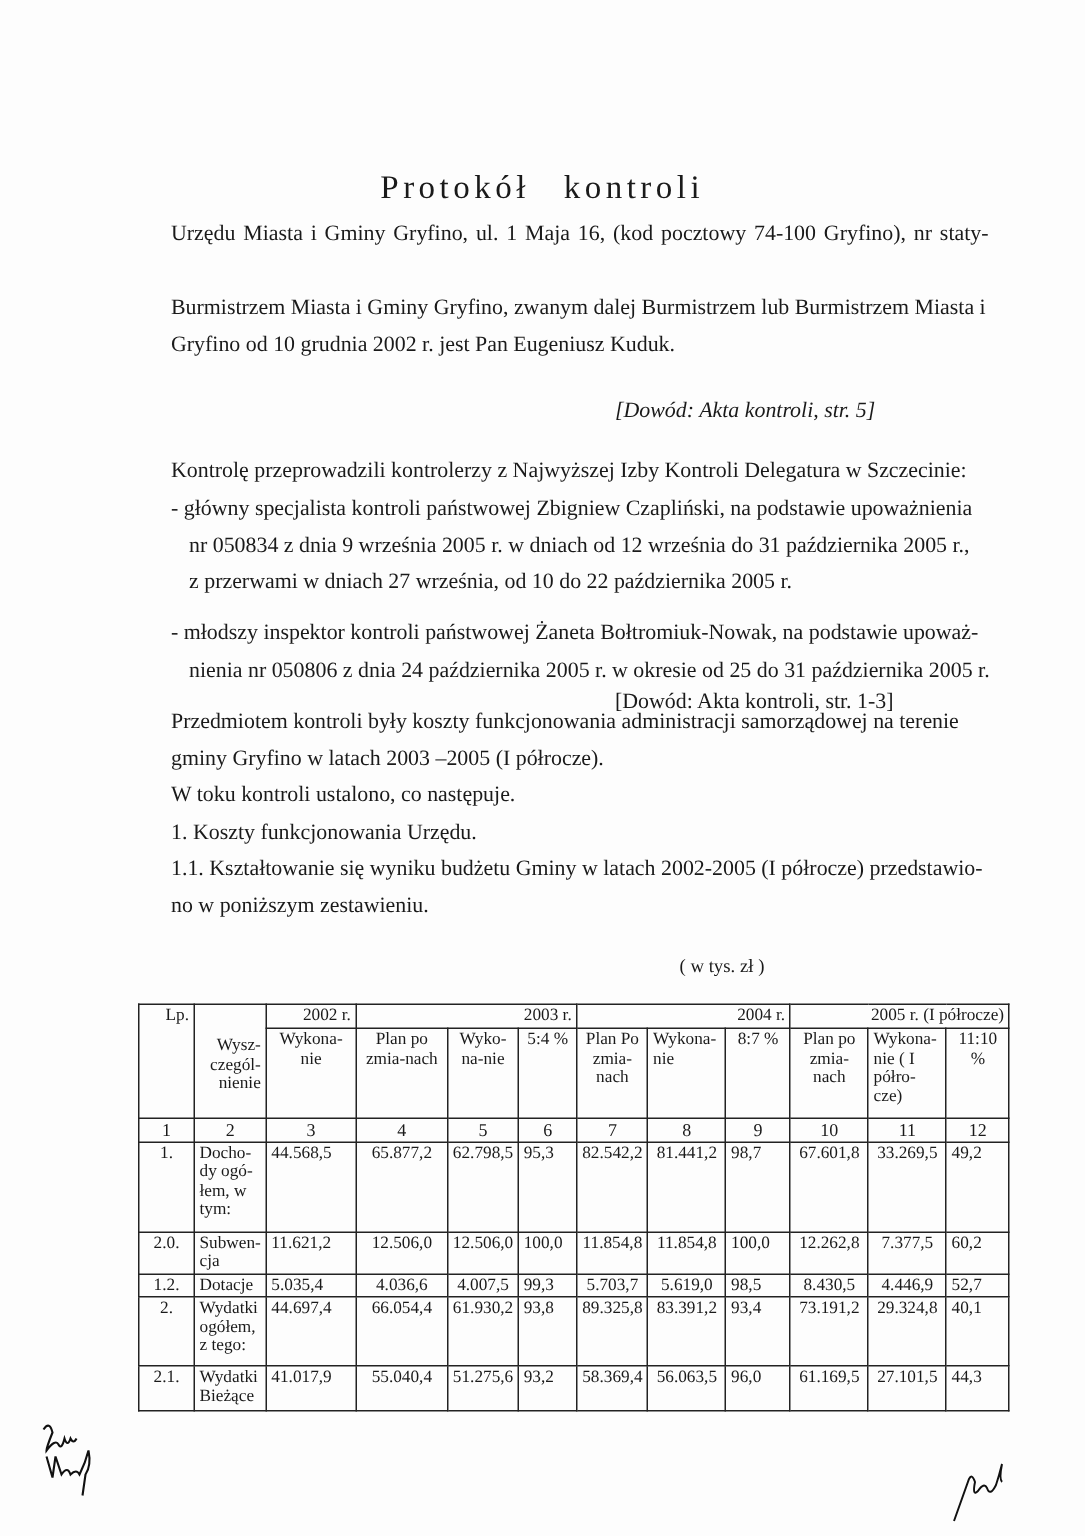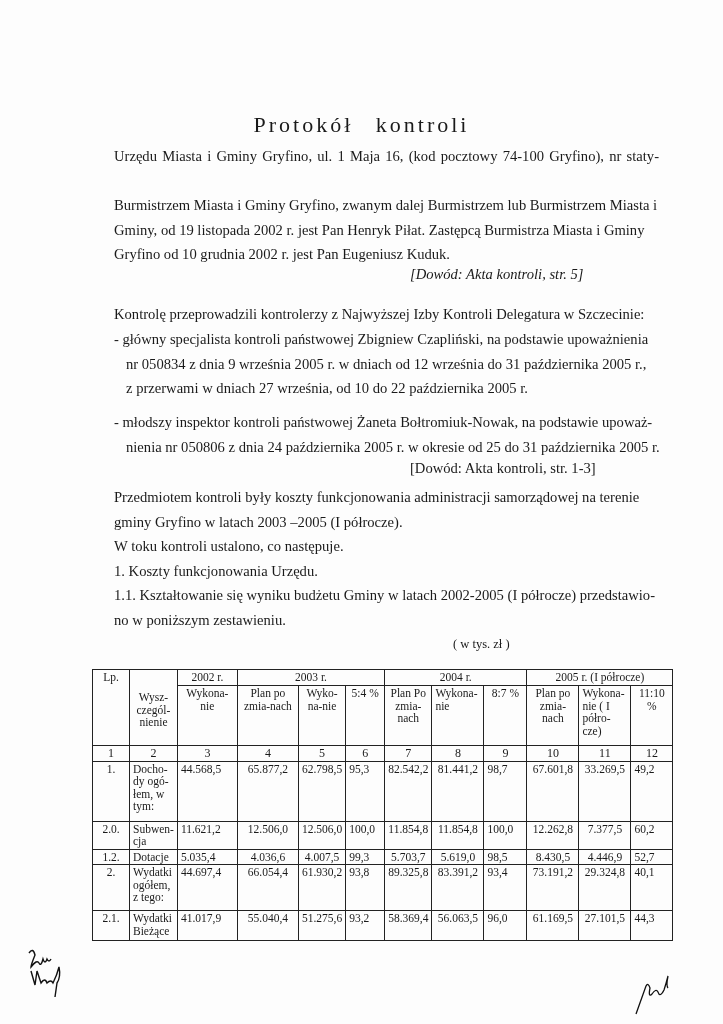--- a/index.html
+++ b/index.html
@@ -17,55 +17,54 @@
   .indent { padding-left: 12px; }
   table.budget {
     position: absolute; left: 92px; top: 669px; border-collapse: collapse;
     font-size: 11.5px; line-height: 12.5px;
   }
   table.budget td {
     border: 1px solid #222; padding: 1px 3px; vertical-align: top;
   }
   .c { text-align: center; }
   .r { text-align: left; }
-  .hdr td { height: 13px; }
+  .hdr td { height: 13px; text-align: right; }
   .colnum td { text-align: center; font-size: 12px; padding: 0 2px; }
   .sig { position: absolute; }
 </style>
 </head>
 <body>
 
 <div class="title">Protokół kontroli</div>
 
 <div class="para" style="top:144px;">
   <span class="line" style="text-align-last:justify;text-align:justify;">Urzędu Miasta i Gminy Gryfino, ul. 1 Maja 16, (kod pocztowy 74-100 Gryfino), nr staty-</span>
 </div>
 
 <div class="para" style="top:193px;">
   <span class="line">Burmistrzem Miasta i Gminy Gryfino, zwanym dalej Burmistrzem lub Burmistrzem Miasta i</span>
-  <span class="line">Gminy, od 19 listopada 2002 r. jest Pan Henryk Piłat. Zastępcą Burmistrza Miasta i Gminy</span>
   <span class="line">Gryfino od 10 grudnia 2002 r. jest Pan Eugeniusz Kuduk.</span>
 </div>
 <div class="right" style="top:266px;left:410px;font-style:italic;">[Dowód: Akta kontroli, str. 5]</div>
 
 <div class="para" style="top:302px;">
   <span class="line">Kontrolę przeprowadzili kontrolerzy z Najwyższej Izby Kontroli Delegatura w Szczecinie:</span>
 </div>
 <div class="para" style="top:327px;left:114px;">
   <span class="line">- główny specjalista kontroli państwowej Zbigniew Czapliński, na podstawie upoważnienia</span>
   <span class="line indent">nr 050834 z dnia 9 września 2005 r. w dniach od 12 września do 31 października 2005 r.,</span>
   <span class="line indent">z przerwami w dniach 27 września, od 10 do 22 października 2005 r.</span>
 </div>
 <div class="para" style="top:410px;left:114px;">
   <span class="line">- młodszy inspektor kontroli państwowej Żaneta Bołtromiuk-Nowak, na podstawie upoważ-</span>
   <span class="line indent">nienia nr 050806 z dnia 24 października 2005 r. w okresie od 25 do 31 października 2005 r.</span>
 </div>
 <div class="right" style="top:460px;left:410px;">[Dowód: Akta kontroli, str. 1-3]</div>
 
-<div class="para" style="top:485px;">
+<div class="para" style="top:469px;">
   <span class="line">Przedmiotem kontroli były koszty funkcjonowania administracji samorządowej na terenie</span>
   <span class="line">gminy Gryfino w latach 2003 –2005 (I półrocze).</span>
   <span class="line">W toku kontroli ustalono, co następuje.</span>
   <span class="line">1. Koszty funkcjonowania Urzędu.</span>
   <span class="line">1.1. Kształtowanie się wyniku budżetu Gminy w latach 2002-2005 (I półrocze) przedstawio-</span>
   <span class="line">no w poniższym zestawieniu.</span>
 </div>
 
 <div class="right" style="top:637px;left:453px;font-size:12.5px;">( w tys. zł )</div>
 

